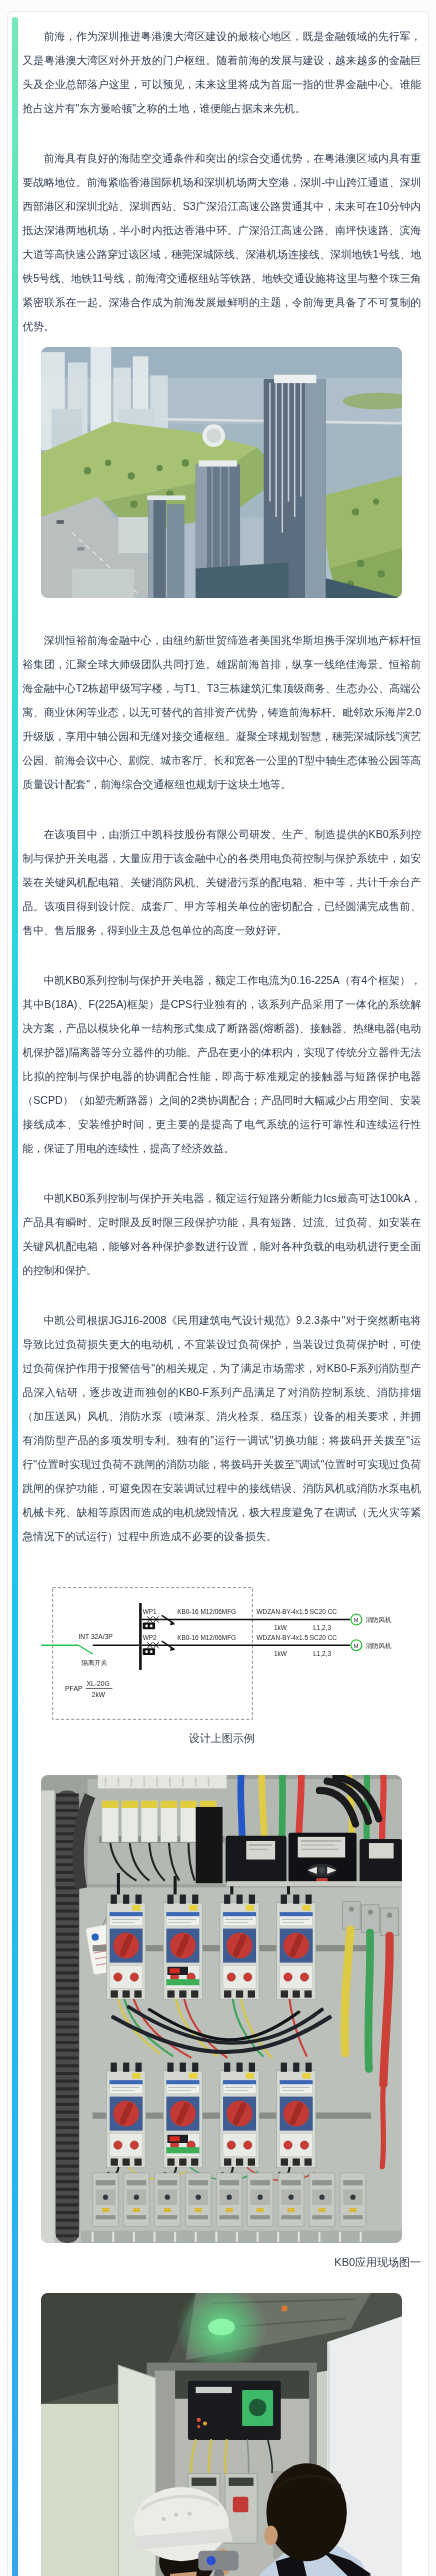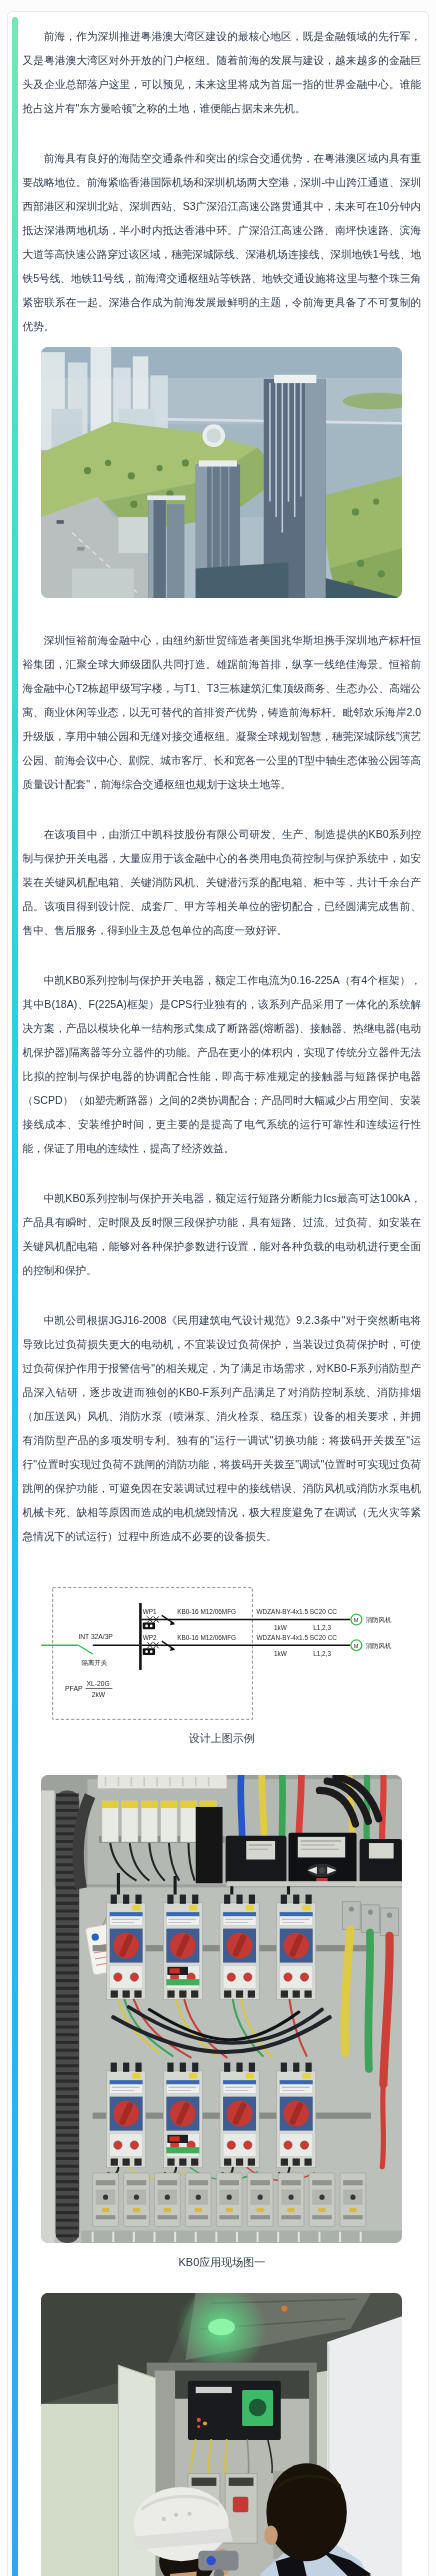--- a/index.html
+++ b/index.html
@@ -27,21 +27,21 @@
   figure{margin:0 auto;display:block;width:361px;}
   figure svg{display:block;}
   .rounded svg{border-radius:7.2px;}
   .fig-building{margin:0 auto 30px auto;}
   .fig-diagram{margin:0 auto 6.2px auto;}
   .fig-photo{margin:0 auto 0 auto;}
   .caption{
     text-align:center;font-size:11px;color:#35404e;line-height:17px;
   }
   .cap-diagram{margin:0 0 28px 0;}
-  .cap-photo1{margin:11.3px 0 21.6px 0;}
+  .cap-photo1{margin:11.3px 0 21.6px 0;text-align:right;}
   .cap-photo2{margin:11.3px 0 16.5px 0;}
   .dg-txt{font-family:"Liberation Sans","DejaVu Sans",sans-serif;fill:#2b2b2b;}
 </style>
 </head>
 <body>
 
 <div class="page">
   <article class="card">
     <div class="accent"></div>
 

